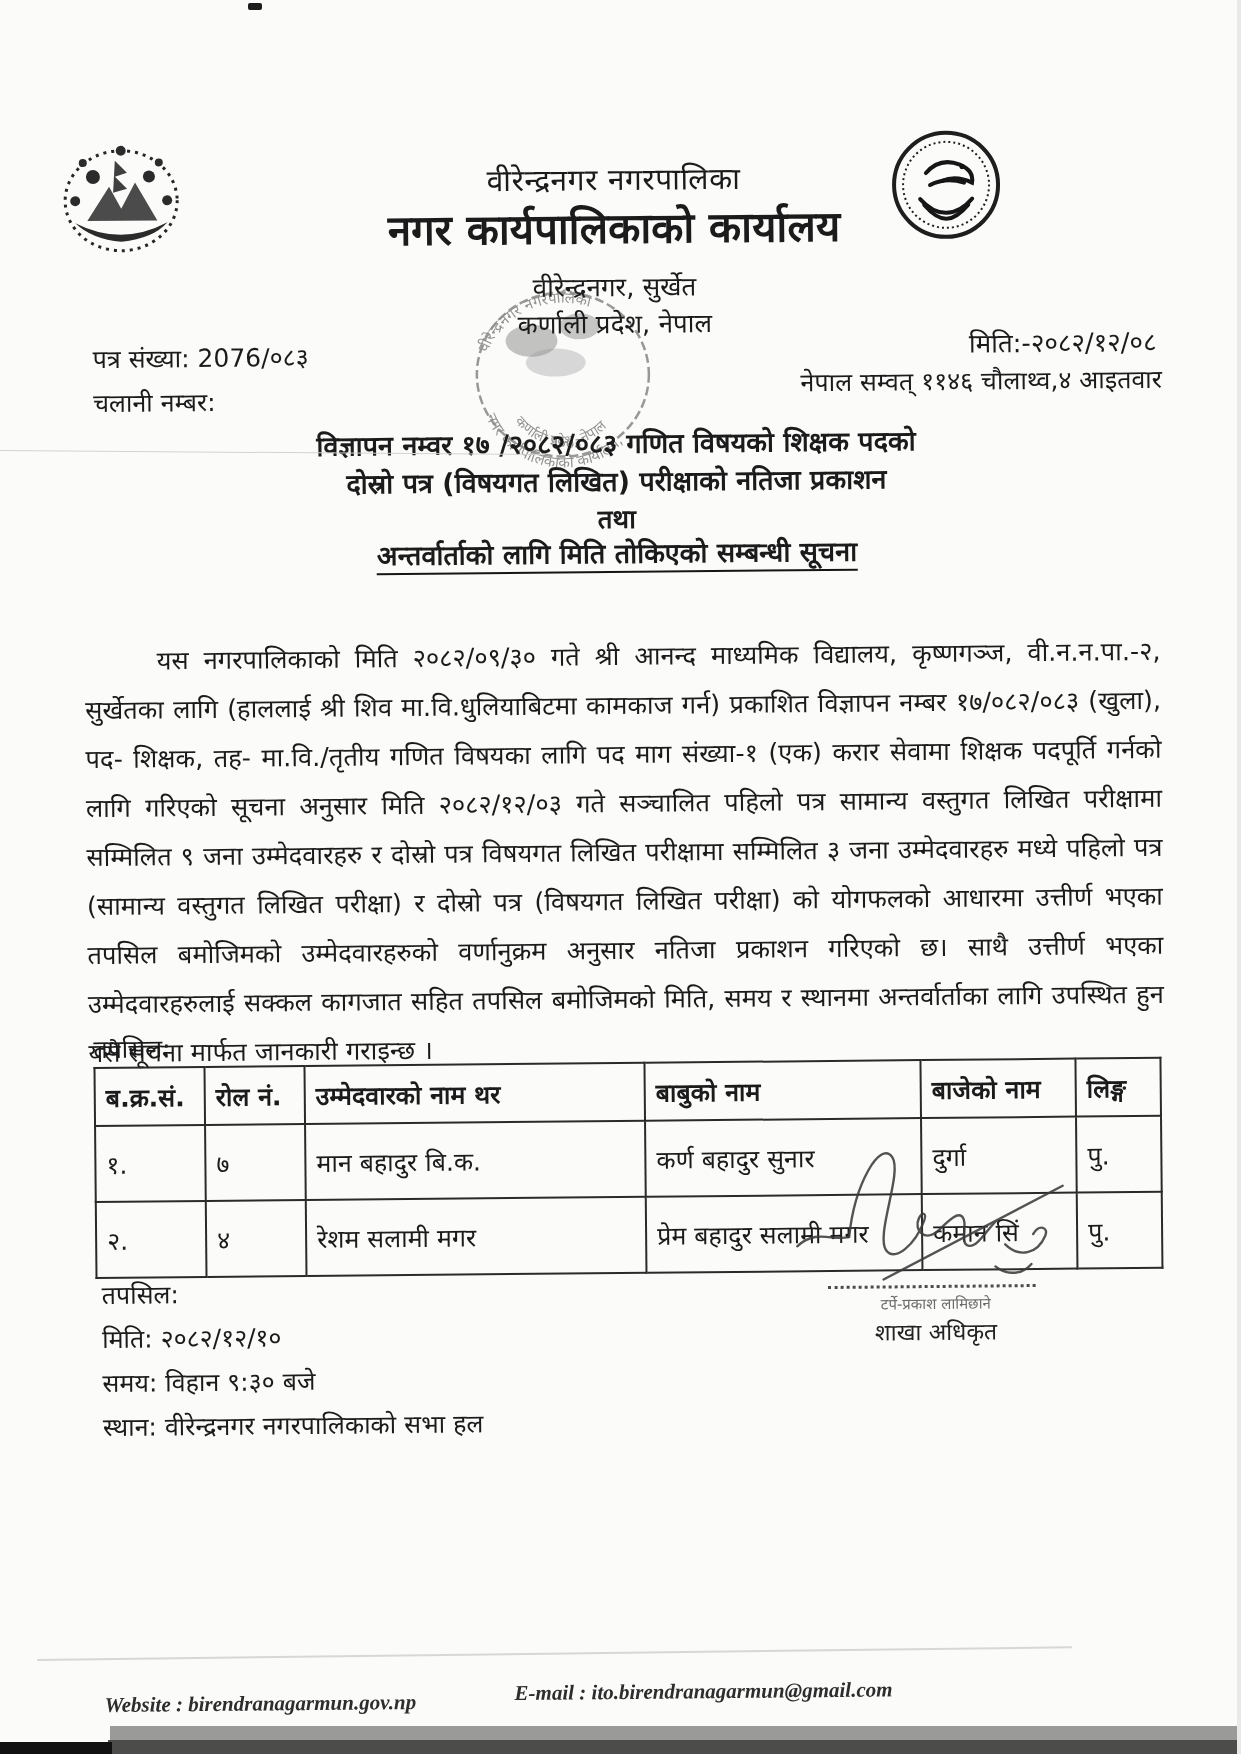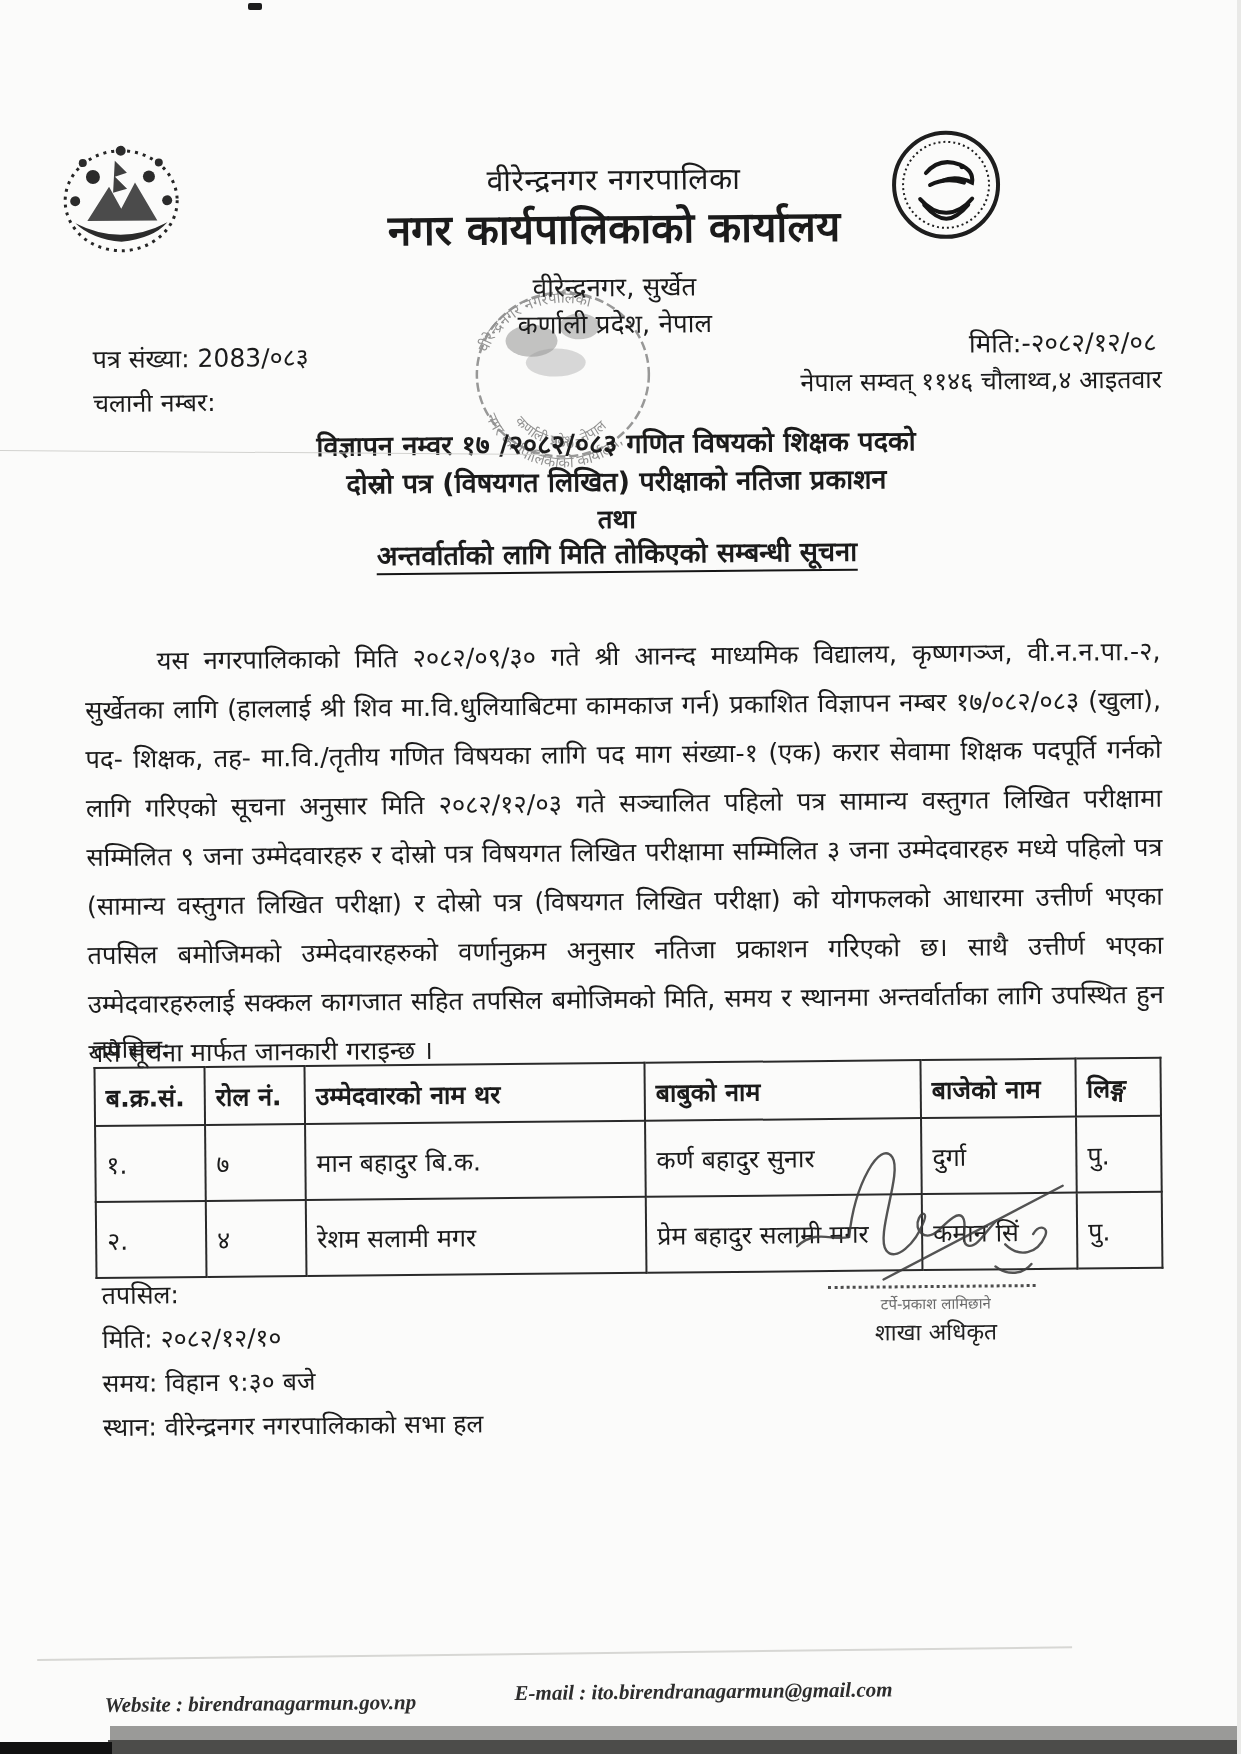--- a/index.html
+++ b/index.html
@@ -130,21 +130,21 @@
           <text font-size="15" fill="#222"><textPath href="#arcTop" startOffset="14%">वीरेन्द्रनगर नगरपालिका</textPath></text>
           <text font-size="15" fill="#222"><textPath href="#arcMid" startOffset="6%">नगर कार्यपालिकाको कार्यालय,</textPath></text>
           <text font-size="14" fill="#222"><textPath href="#arcBot" startOffset="10%">कर्णाली प्रदेश, नेपाल</textPath></text>
           <text x="98" y="178" font-size="15" fill="#222">२०७३</text>
         </g>
       </svg>
     </div>
 
     <div class="abs letterno">
       <span>पत्र संख्या:</span>
-      <span>2083/०८३</span>
+      <span>2076/०८३</span>
     </div>
     <div class="abs chalani">चलानी नम्बर:</div>
     <div class="abs datemeta">
       <span>मिति:-</span><span>२०८२/१२/०८</span>
     </div>
     <div class="abs sambat">नेपाल सम्वत् ११४६ चौलाथ्व,४ आइतवार</div>
 
     <div class="abs center subj1">विज्ञापन नम्वर १७ /२०८२/०८३ गणित विषयको शिक्षक पदको</div>
     <div class="abs center subj2">दोस्रो पत्र (विषयगत लिखित) परीक्षाको नतिजा प्रकाशन</div>
     <div class="abs center subj3">तथा</div>

